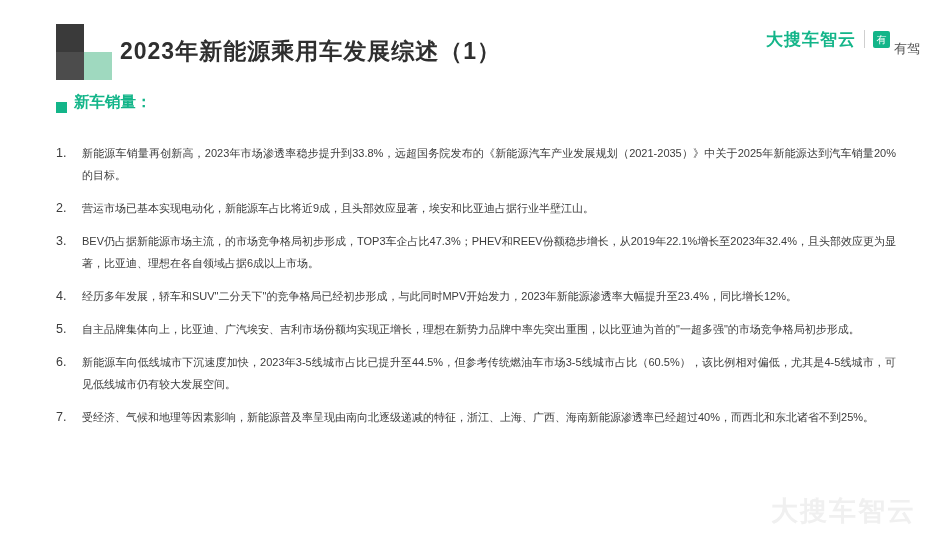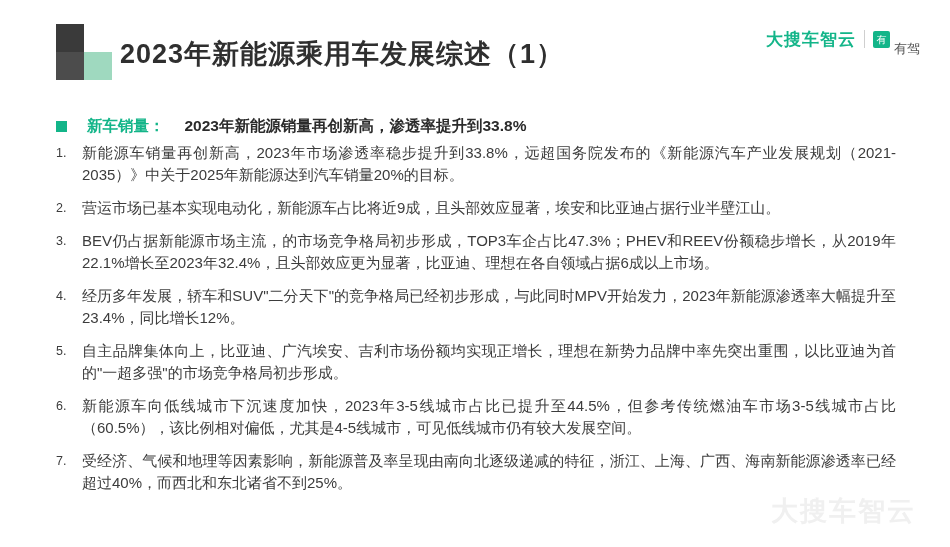--- a/index.html
+++ b/index.html
@@ -37,21 +37,21 @@
   }
   .blk-dark-top  { left: 0;    top: 0;  background: #3a3a3a; }
   .blk-dark-bot  { left: 0;    top: 28px; background: #4c4c4c; }
   .blk-green-top { left: 28px; top: 0;  background: #ffffff; }
   .blk-green-bot { left: 28px; top: 28px; background: #9fd9bf; }
 
   .slide-title {
     position: absolute;
     left: 120px;
     top: 36px;
-    font-size: 27px;
+    font-size: 23px;
     font-weight: bold;
     color: #2f2f2f;
     letter-spacing: 1px;
     white-space: nowrap;
   }
 
   .brand {
     position: absolute;
     right: 30px;
     top: 20px;
@@ -90,24 +90,24 @@
     font-size: 13px;
     color: #555;
     white-space: nowrap;
     margin-top: 20px;
   }
 
   
   .section-head {
     position: absolute;
     left: 56px;
-    top: 116px;
+    top: 92px;
     display: flex;
-    align-items: center;
-    gap: 20px;
+    align-items: flex-end;
+    gap: 7px;
     white-space: nowrap;
   }
   .bullet-sq {
     width: 11px;
     height: 11px;
     background: #13b589;
     display: inline-block;
   }
   .section-label {
     font-size: 15.5px;
@@ -135,21 +135,21 @@
   .point-num {
     width: 26px;
     flex: 0 0 26px;
     font-size: 12.5px;
     color: #3c3c3c;
     line-height: 22px;
     text-align: left;
   }
   .point-text {
     flex: 1;
-    font-size: 15px;
+    font-size: 11px;
     line-height: 22px;
     color: #3c3c3c;
     text-align: justify;
   }
 
   
   .watermark {
     position: absolute;
     right: 34px;
     bottom: 18px;
@@ -181,21 +181,20 @@
     <span class="brand-badge">
       <span class="brand-badge-sq">有</span>
       <span class="brand-sub">有驾</span>
     </span>
   </div>
 </div>
 
 <div class="section-head">
   <span class="bullet-sq"></span>
   <span class="section-label">新车销量：</span>
-  <span class="section-text">2023年新能源销量再创新高，渗透率提升到33.8%</span>
 </div>
 
 <div class="points">
   <div class="point">
     <span class="point-num">1.</span>
     <span class="point-text">新能源车销量再创新高，2023年市场渗透率稳步提升到33.8%，远超国务院发布的《新能源汽车产业发展规划（2021-2035）》中关于2025年新能源达到汽车销量20%的目标。</span>
   </div>
   <div class="point">
     <span class="point-num">2.</span>
     <span class="point-text">营运市场已基本实现电动化，新能源车占比将近9成，且头部效应显著，埃安和比亚迪占据行业半壁江山。</span>

